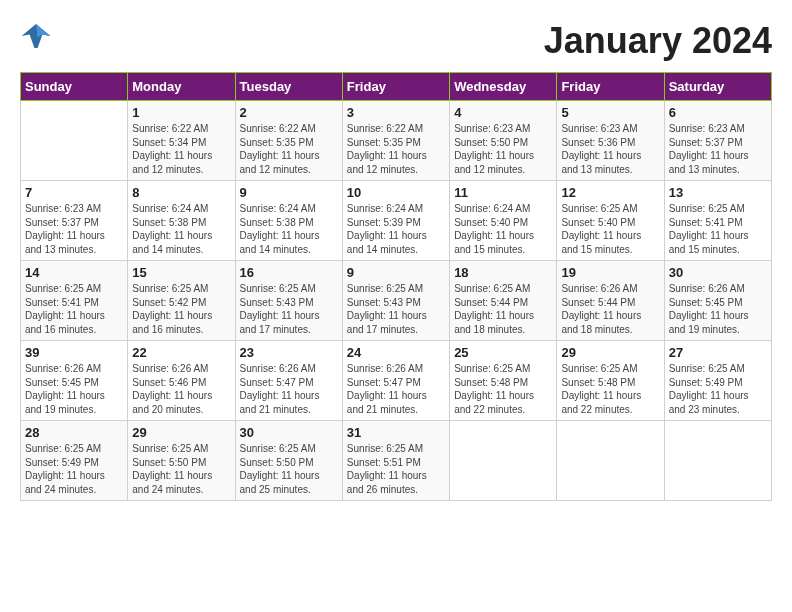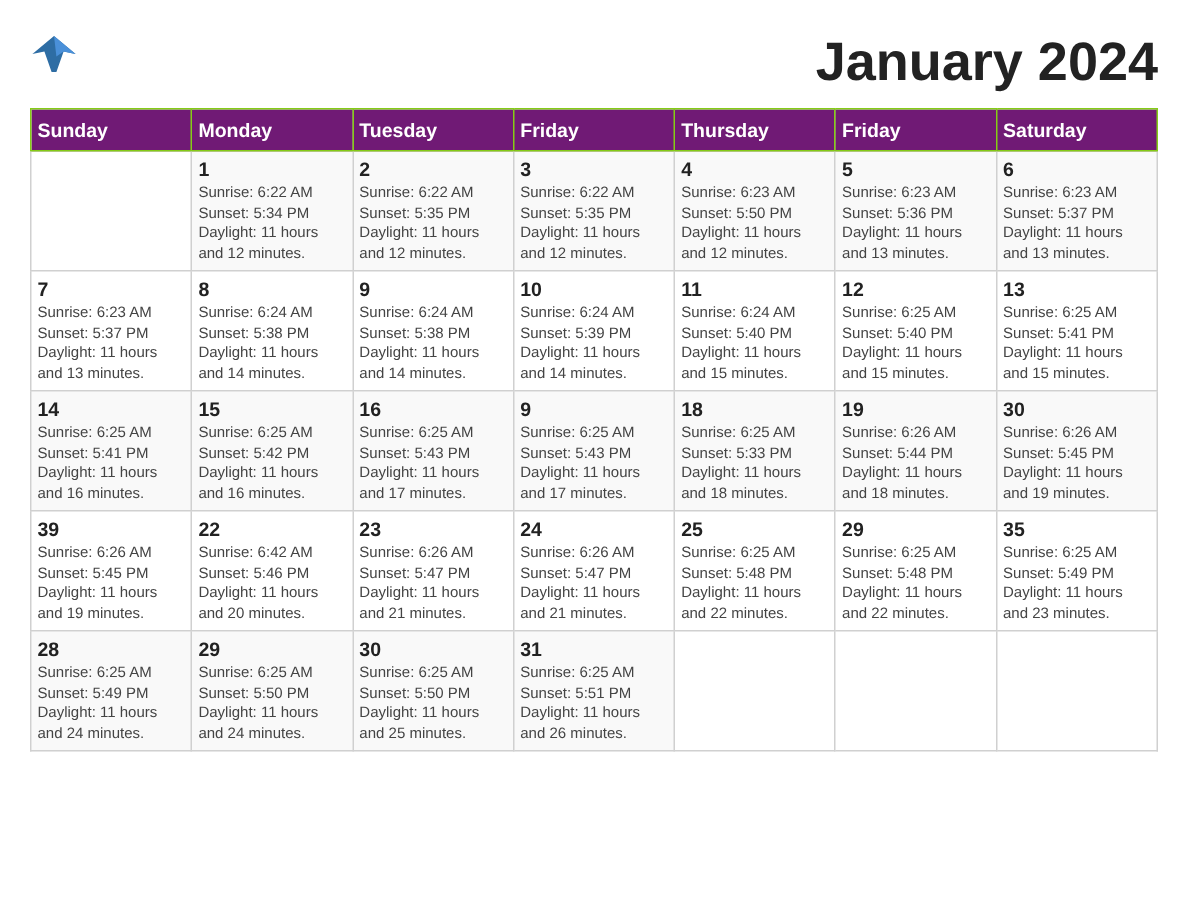--- a/index.html
+++ b/index.html
@@ -105,21 +105,21 @@
 </div>
 
 <table>
   <thead>
     <tr>
 
     <th>Sunday</th>
         <th>Monday</th>
         <th>Tuesday</th>
         <th>Friday</th>
-        <th>Thursday</th>
+        <th>Wednesday</th>
         <th>Friday</th>
         <th>Saturday</th>
       </tr>
   </thead>
   <tbody id="calendar-body">
 
   <tr>
         <td class="empty-cell"></td>
         <td>
           <span class="day-number">1</span>
@@ -240,21 +240,21 @@
         <td>
           <span class="day-number">9</span>
           <div class="day-info">Sunrise: 6:25 AM
 Sunset: 5:43 PM
 Daylight: 11 hours
 and 17 minutes.</div>
         </td>
         <td>
           <span class="day-number">18</span>
           <div class="day-info">Sunrise: 6:25 AM
-Sunset: 5:33 PM
+Sunset: 5:44 PM
 Daylight: 11 hours
 and 18 minutes.</div>
         </td>
         <td>
           <span class="day-number">19</span>
           <div class="day-info">Sunrise: 6:26 AM
 Sunset: 5:44 PM
 Daylight: 11 hours
 and 18 minutes.</div>
         </td>
@@ -269,21 +269,21 @@
       <tr>
         <td>
           <span class="day-number">39</span>
           <div class="day-info">Sunrise: 6:26 AM
 Sunset: 5:45 PM
 Daylight: 11 hours
 and 19 minutes.</div>
         </td>
         <td>
           <span class="day-number">22</span>
-          <div class="day-info">Sunrise: 6:42 AM
+          <div class="day-info">Sunrise: 6:26 AM
 Sunset: 5:46 PM
 Daylight: 11 hours
 and 20 minutes.</div>
         </td>
         <td>
           <span class="day-number">23</span>
           <div class="day-info">Sunrise: 6:26 AM
 Sunset: 5:47 PM
 Daylight: 11 hours
 and 21 minutes.</div>
@@ -303,21 +303,21 @@
 and 22 minutes.</div>
         </td>
         <td>
           <span class="day-number">29</span>
           <div class="day-info">Sunrise: 6:25 AM
 Sunset: 5:48 PM
 Daylight: 11 hours
 and 22 minutes.</div>
         </td>
         <td>
-          <span class="day-number">35</span>
+          <span class="day-number">27</span>
           <div class="day-info">Sunrise: 6:25 AM
 Sunset: 5:49 PM
 Daylight: 11 hours
 and 23 minutes.</div>
         </td>
       </tr>
       <tr>
         <td>
           <span class="day-number">28</span>
           <div class="day-info">Sunrise: 6:25 AM

